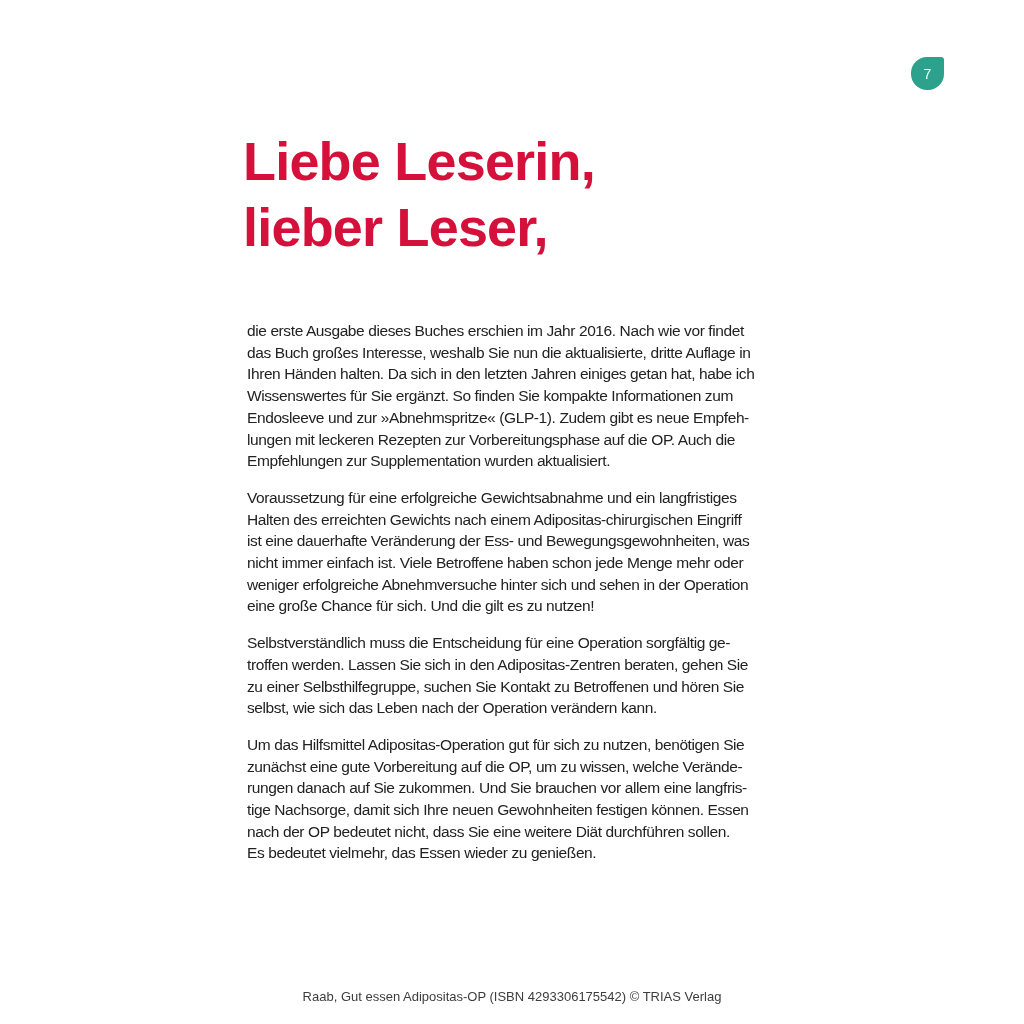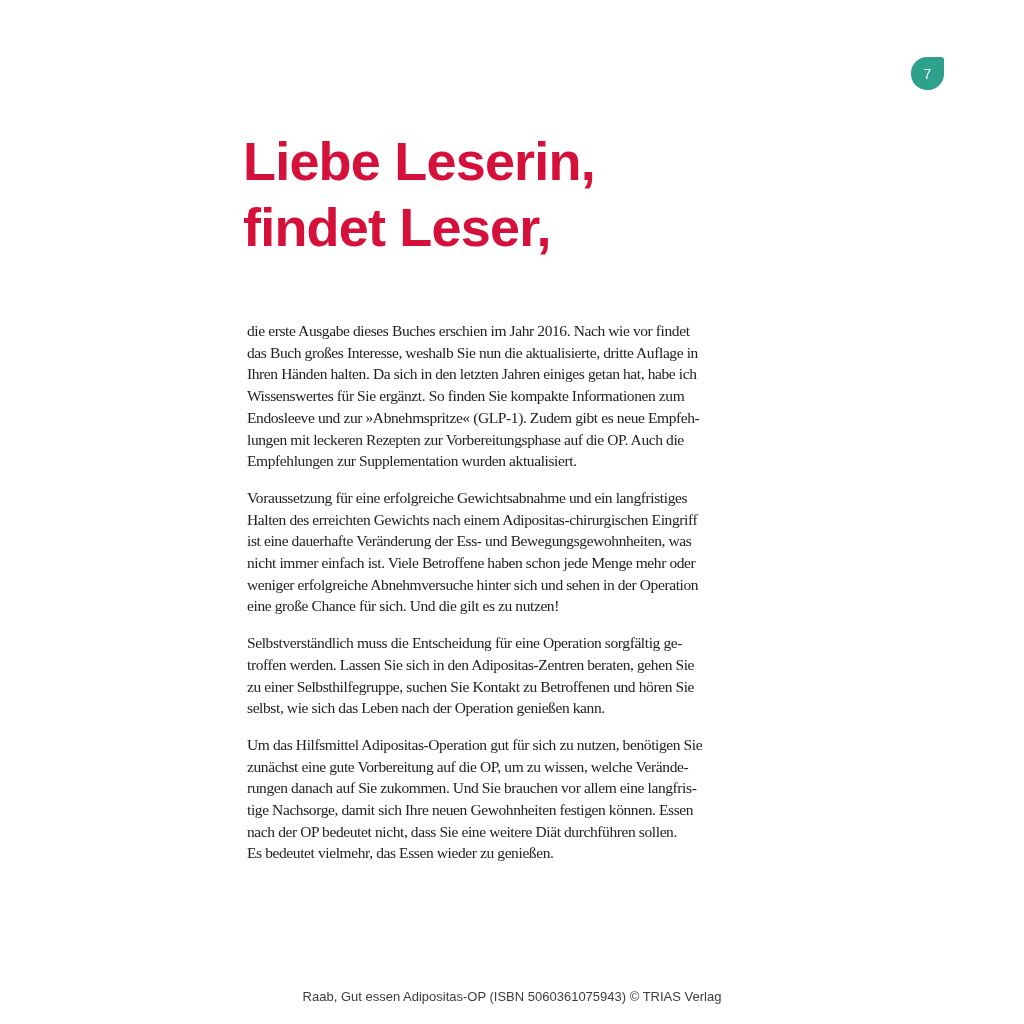--- a/index.html
+++ b/index.html
@@ -39,21 +39,21 @@
     line-height: 66px;
     font-weight: 700;
     letter-spacing: -0.8px;
     color: #d5103a;
     white-space: pre-line;
   }
   .body-text {
     position: absolute;
     left: 247px;
     top: 320px;
-    font-family: Liberation Serif, serif;
+    font-family: Liberation Sans, sans-serif;
     font-size: 15.5px;
     line-height: 21.7px;
     letter-spacing: -0.4px;
     color: #222222;
   }
   .body-text p {
     margin: 0 0 15px 0;
     white-space: pre;
   }
   .footer {
@@ -70,43 +70,43 @@
 </head>
 <body>
 
 <div class="page">
 
   <div class="page-badge">
     <span class="num">7</span>
   </div>
 
   <h1 class="heading">Liebe Leserin,
-findet Leser,</h1>
+lieber Leser,</h1>
 
   <div class="body-text">
     <p>die erste Ausgabe dieses Buches erschien im Jahr 2016. Nach wie vor findet
 das Buch großes Interesse, weshalb Sie nun die aktualisierte, dritte Auflage in
 Ihren Händen halten. Da sich in den letzten Jahren einiges getan hat, habe ich
 Wissenswertes für Sie ergänzt. So finden Sie kompakte Informationen zum
 Endosleeve und zur »Abnehmspritze« (GLP-1). Zudem gibt es neue Empfeh-
 lungen mit leckeren Rezepten zur Vorbereitungsphase auf die OP. Auch die
 Empfehlungen zur Supplementation wurden aktualisiert.</p>
     <p>Voraussetzung für eine erfolgreiche Gewichtsabnahme und ein langfristiges
 Halten des erreichten Gewichts nach einem Adipositas-chirurgischen Eingriff
 ist eine dauerhafte Veränderung der Ess- und Bewegungsgewohnheiten, was
 nicht immer einfach ist. Viele Betroffene haben schon jede Menge mehr oder
 weniger erfolgreiche Abnehmversuche hinter sich und sehen in der Operation
 eine große Chance für sich. Und die gilt es zu nutzen!</p>
     <p>Selbstverständlich muss die Entscheidung für eine Operation sorgfältig ge-
 troffen werden. Lassen Sie sich in den Adipositas-Zentren beraten, gehen Sie
 zu einer Selbsthilfegruppe, suchen Sie Kontakt zu Betroffenen und hören Sie
-selbst, wie sich das Leben nach der Operation genießen kann.</p>
+selbst, wie sich das Leben nach der Operation verändern kann.</p>
     <p>Um das Hilfsmittel Adipositas-Operation gut für sich zu nutzen, benötigen Sie
 zunächst eine gute Vorbereitung auf die OP, um zu wissen, welche Verände-
 rungen danach auf Sie zukommen. Und Sie brauchen vor allem eine langfris-
 tige Nachsorge, damit sich Ihre neuen Gewohnheiten festigen können. Essen
 nach der OP bedeutet nicht, dass Sie eine weitere Diät durchführen sollen.
 Es bedeutet vielmehr, das Essen wieder zu genießen.</p>
   </div>
 
-  <div class="footer">Raab, Gut essen Adipositas-OP (ISBN 5060361075943) © TRIAS Verlag</div>
+  <div class="footer">Raab, Gut essen Adipositas-OP (ISBN 4293306175542) © TRIAS Verlag</div>
 
 </div>
 
 </body></html>

